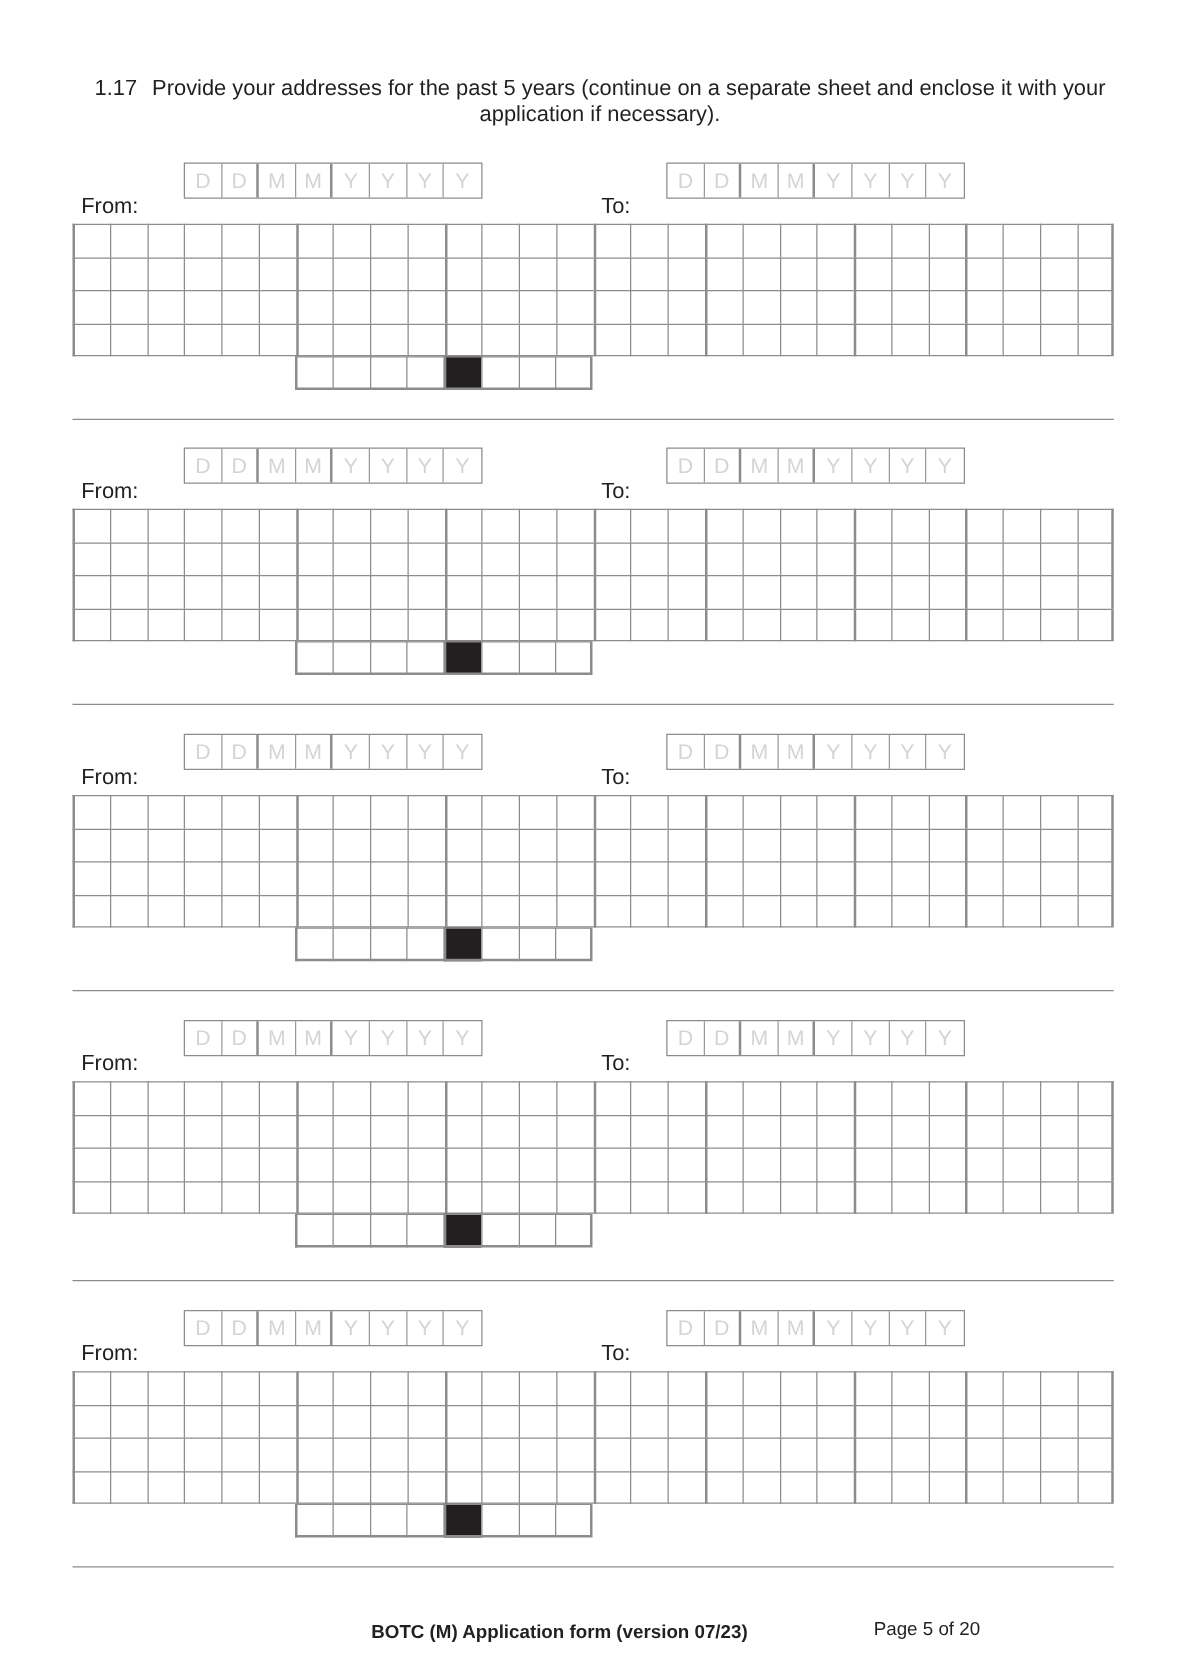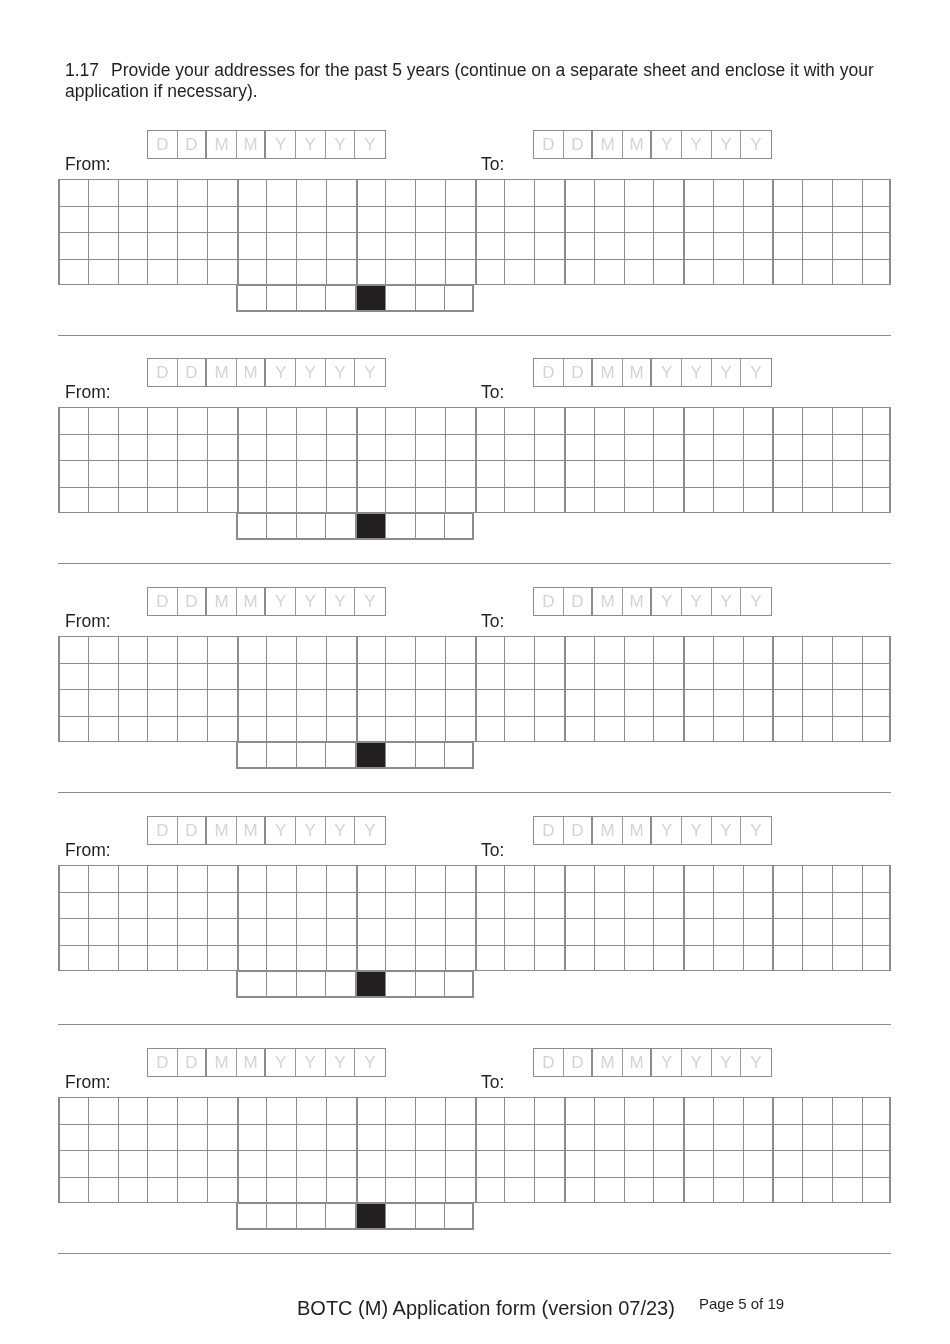--- a/index.html
+++ b/index.html
@@ -1,36 +1,36 @@
 <!DOCTYPE html>
 <html><head>
 <meta charset="utf-8">
 <style>
   html, body { margin:0; padding:0; background:#ffffff; }
   body { width:950px; height:1344px; position:relative; font-family:"Liberation Sans", sans-serif; color:#231f20; overflow:hidden; }
-  .question { position:absolute; left:65px; top:60px; width:830px; font-size:17.5px; line-height:21px; }
+  .question { position:absolute; left:65px; top:60px; width:830px; font-size:17.5px; line-height:21px;text-align:center; }
   .question .num { margin-right:12px; }
   .section { position:absolute; left:0; width:950px; }
   .lbl { position:absolute; font-size:17.5px; line-height:20px;margin-top:20px; }
   .datebox { position:absolute; display:flex; border:1.5px solid #8c8c8c; height:29px; box-sizing:border-box; }
   .datebox .dc { width:29.6px; box-sizing:border-box; border-right:1px solid #9a9a9a; text-align:center; font-size:17px; line-height:27px; color:#d4d4d4; }
   .datebox .dc:last-child { border-right:none; }
   .datebox .dc.sep { border-right:2px solid #8c8c8c; }
   .grid { position:absolute; left:58px; width:834px; }
   .grow { display:flex; height:26.5px; }
   .gcell { width:29.78px; height:26.5px; box-sizing:border-box; border-left:1.3px solid #8c8c8c; border-top:1.3px solid #8c8c8c; }
   .gcell.thick { border-left:2.2px solid #8c8c8c; }
   .grow .gcell:last-child { border-right:2.2px solid #8c8c8c; }
   .grow.last .gcell { border-bottom:1.5px solid #8c8c8c; }
   .pc { position:absolute; display:flex; height:27px; }
   .pc .gcell { border-bottom:2.2px solid #8c8c8c; height:27px; }
   .pc .gcell:last-child { border-right:2.2px solid #8c8c8c; }
   .pc .gcell.black { background:#231f20; }
   .sep-line { position:absolute; left:58px; width:833px; height:0; border-top:1.8px solid #8c8c8c; }
-  .footer-left { position:absolute; left:297px; top:1297px; font-size:20px; }
+  .footer-left { position:absolute; left:297px; top:1297px; font-size:15px;font-weight:bold; }
   .footer-right { position:absolute; left:699px; top:1295px; font-size:15px; }
 </style>
 </head>
 <body>
 
 <div class="question">
   <span class="num">1.17</span><span>Provide your addresses for the past 5 years (continue on a separate sheet and enclose it with your application if necessary).</span>
 </div>
 
 <div id="sections">
@@ -815,13 +815,13 @@
         <div class="gcell thick black"></div>
         <div class="gcell"></div>
         <div class="gcell"></div>
         <div class="gcell"></div>
       </div>
       <div class="sep-line" style="top: 1253px;"></div>
     </div>
   </div>
 
 <div class="footer-left">BOTC (M) Application form (version 07/23)</div>
-<div class="footer-right">Page 5 of 19</div>
+<div class="footer-right">Page 5 of 20</div>
 
 </body></html>

